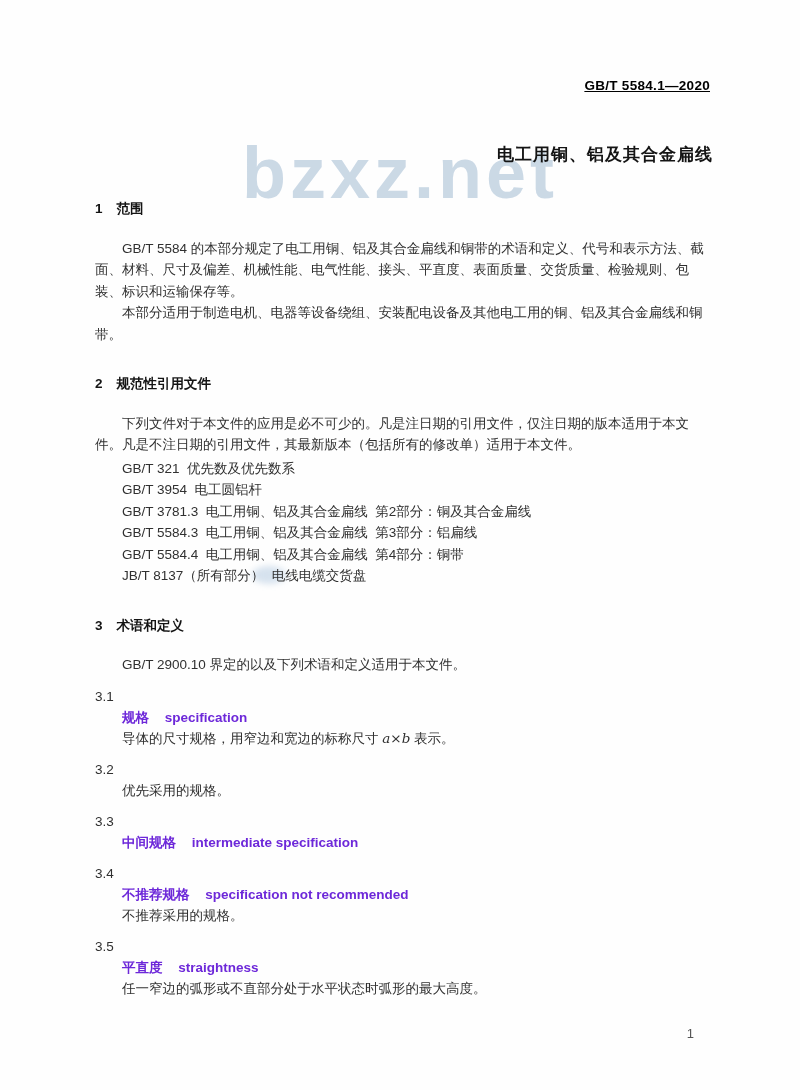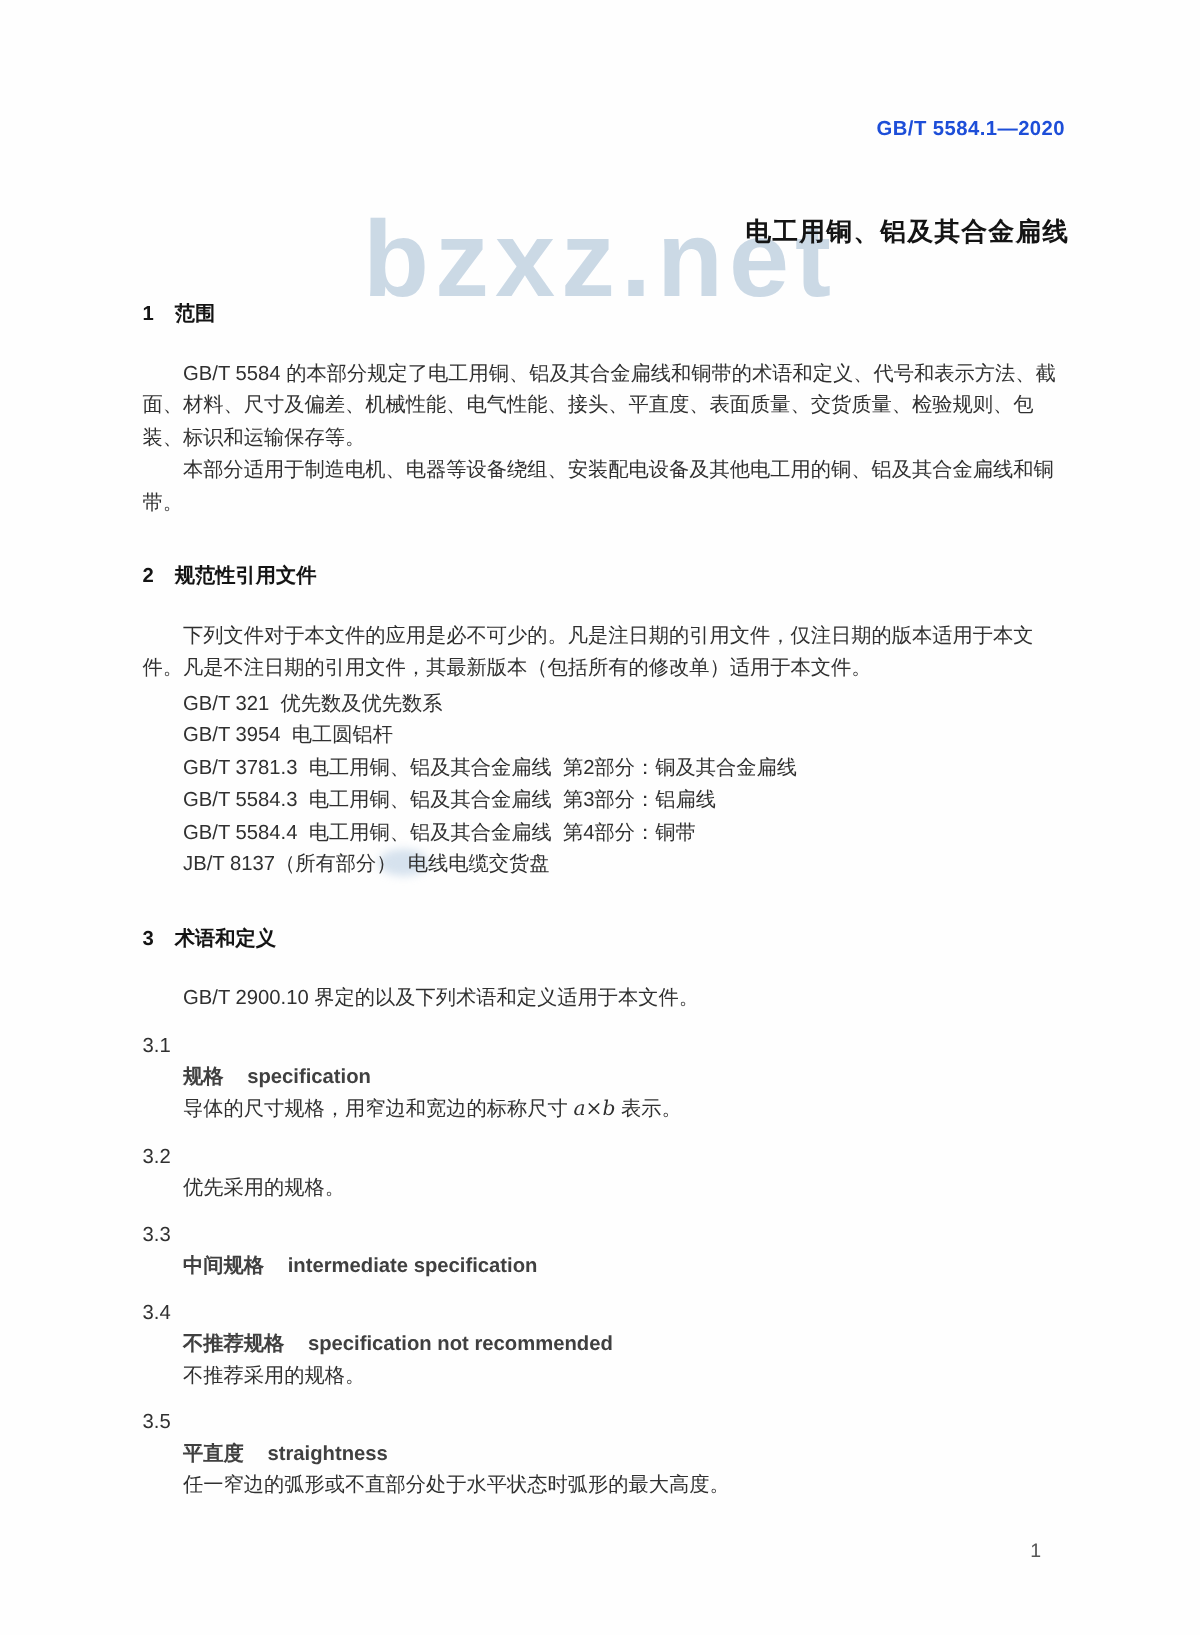--- a/index.html
+++ b/index.html
@@ -23,22 +23,22 @@
   }
   .watermark-smudge {
     position: absolute; left: 252px; top: 566px;
     width: 34px; height: 18px; border-radius: 50%;
     background: rgba(140, 175, 210, 0.35);
     filter: blur(3px); z-index: 0;
   }
 
   .doc-number {
     position: absolute; top: 78px; right: 90px;
-    font-size: 13.5px; font-weight: 700; color: #1d4ed8;
-    letter-spacing: 0.3px; z-index: 2;
+    font-size: 13.5px; font-weight: 700; color: #000000;
+    letter-spacing: 0.3px; z-index: 2; text-decoration: underline;
   }
 
   .content {
     position: absolute; left: 95px; top: 140px; width: 618px;
     z-index: 1; font-size: 13.5px; line-height: 21.5px;
   }
 
   .title { text-align: right; font-size: 17px; font-weight: 700;
            line-height: 30px; color: #141414; letter-spacing: 1px; }
 
@@ -50,21 +50,21 @@
 
   .para { text-indent: 2em; margin: 0; }
 
   .ref-list { margin-top: 2px; }
   .ref-item { margin-left: 2em; white-space: pre-wrap; line-height: 21.5px; }
 
   .terms-intro { margin-bottom: 2px; }
 
   .term { margin-top: 10px; line-height: 21px; }
   .term-num { color: #303030; }
-  .term-title { margin-left: 2em; font-weight: 700; color: #404040; }
+  .term-title { margin-left: 2em; font-weight: 700; color: #6d28d9; }
   .term-title .en { margin-left: 12px; }
   .term-def { margin-left: 2em; }
   .formula { font-style: italic; font-family: "DejaVu Serif", serif; }
 
   .page-number {
     position: absolute; right: 106px; top: 1026px;
     font-size: 13px; color: #555; z-index: 2;
   }
 </style>
 </head>

